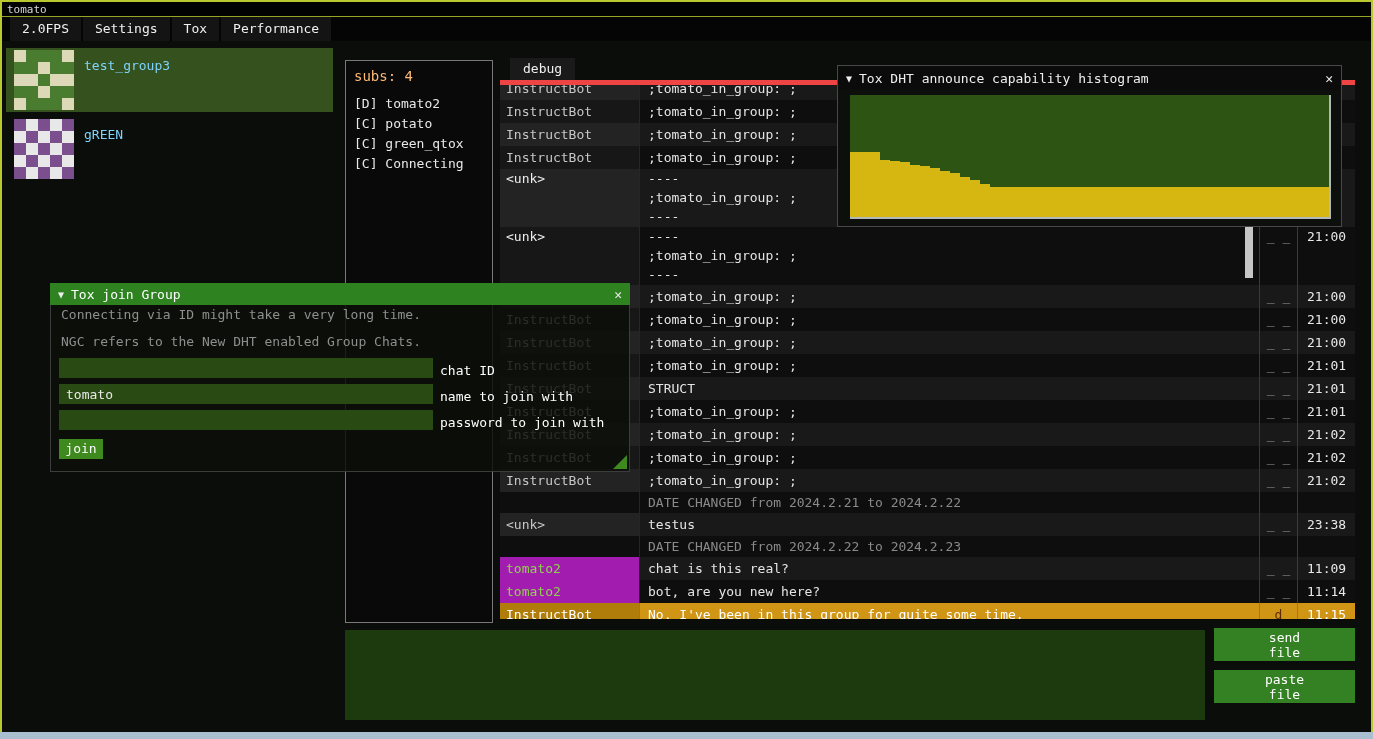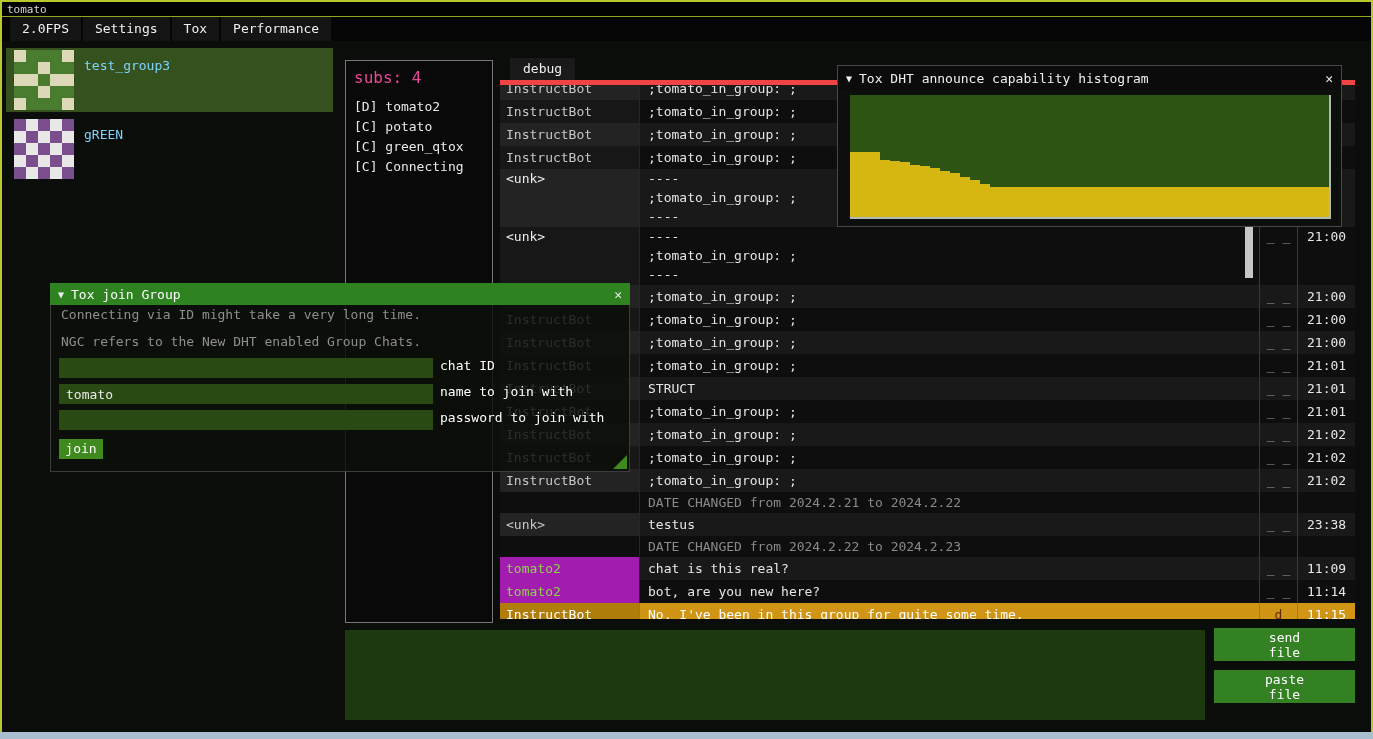--- a/index.html
+++ b/index.html
@@ -18,21 +18,21 @@
   #content{position:absolute;left:0;top:40px;right:0;bottom:6px;background:#0b0d0a}
   
   .group-list{position:absolute;left:4px;top:6px;width:327px}
   .group{height:64px;margin-bottom:5px;display:flex;padding:2px 0 2px 8px}
   .group.selected{background:#35521e}
   .g-avatar{width:60px;height:60px;flex:0 0 60px}
   .g-label{margin:8px 0 0 10px;font-size:13px;color:#7dd3fc}
   
   .subs{position:absolute;left:343px;top:18px;width:148px;height:563px;
     border:1px solid #787878;background:#090909}
-  .subs-title{font-size:16px;padding:7px 0 10px 8px;color:#ec4899}
+  .subs-title{font-size:14px;padding:7px 0 10px 8px;color:#fdba74}
   .member{font-size:13px;line-height:20px;padding-left:8px;color:#e8e8e8;white-space:nowrap}
   
   .chat-tab{position:absolute;left:508px;top:16px;height:22px;padding:0 13px;
     background:#1a1a1a;font-size:13px;line-height:22px;color:#f0f0f0}
   .messages{position:absolute;left:498px;top:38px;width:855px;height:539px;
     overflow:hidden;border-top:5px solid #ef4444;background:#0c0c0c}
   .rowlist{margin-top:-8px}
   .row{display:flex;height:23px;line-height:23px;font-size:13px}
   .row.unk{height:58px;line-height:19px}
   .row.system{height:21px;line-height:21px}
@@ -63,21 +63,21 @@
   .fwin{position:absolute}
   .fwin-header{height:22px;display:flex;align-items:center;gap:7px;padding:0 8px;font-size:13px}
   .tri{font-size:10px;color:#efefef}
   .fwin-close{margin-left:auto;font-size:13px;color:#e8e8e8}
   
   #join-win{left:48px;top:281px;width:580px;height:189px}
   #join-win .fwin-header{background:#2e8220;color:#fff}
   .join-body{position:absolute;left:0;right:0;top:22px;bottom:0;
     background:rgba(12,14,10,0.84);border:1px solid #3c3c3c;border-top:none;overflow:hidden}
   .join-desc{padding:7px 0 0 10px;font-size:13px;line-height:20px;color:#8f8f8f;white-space:nowrap}
-  .join-field{display:flex;align-items:flex-start;margin:6px 0 0 8px}
+  .join-field{display:flex;align-items:flex-end;margin:6px 0 0 8px}
   .join-input{width:374px;height:20px;background:#2a4a14;border:none;outline:none;
     color:#e8e8e8;font-family:"DejaVu Sans Mono",monospace;font-size:13px;padding:0 7px}
   .join-label{margin-left:7px;font-size:13px;color:#fff;white-space:nowrap}
   .join-btn{margin:9px 0 0 8px;width:44px;height:20px;background:#3f8a1e;color:#fff;
     font-size:13px;line-height:20px;text-align:center}
   .grip{position:absolute;right:2px;bottom:2px;width:0;height:0;
     border-bottom:14px solid #3f8a1e;border-left:14px solid transparent}
   
   #hist-win{left:835px;top:63px;width:505px;height:162px;background:#0d0f0c;border:1px solid #484848}
   #hist-win .fwin-header{height:24px;background:#0b0b0b;color:#f0f0f0}

